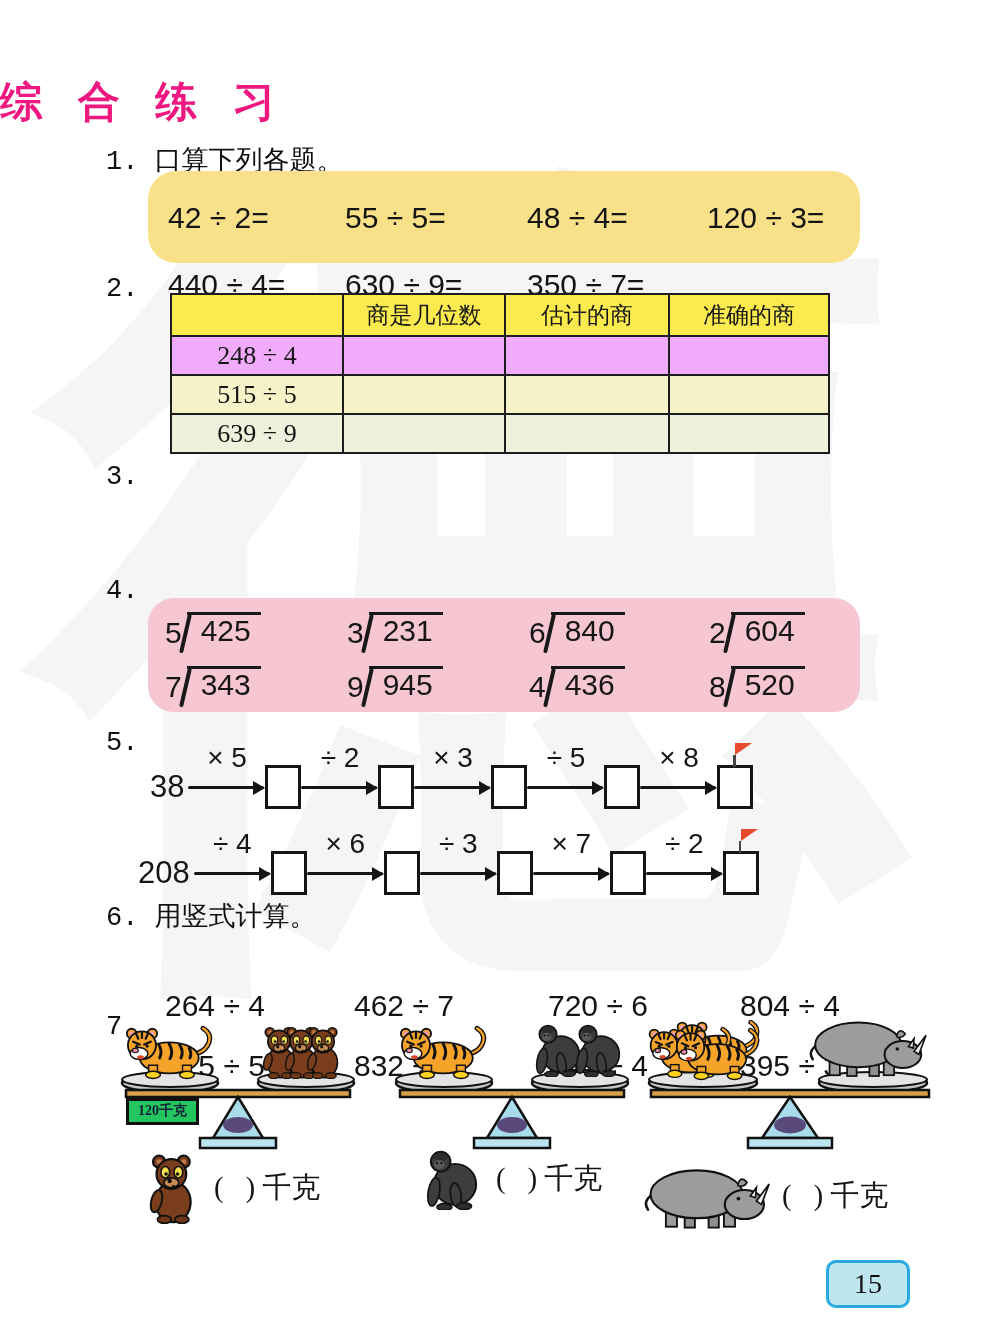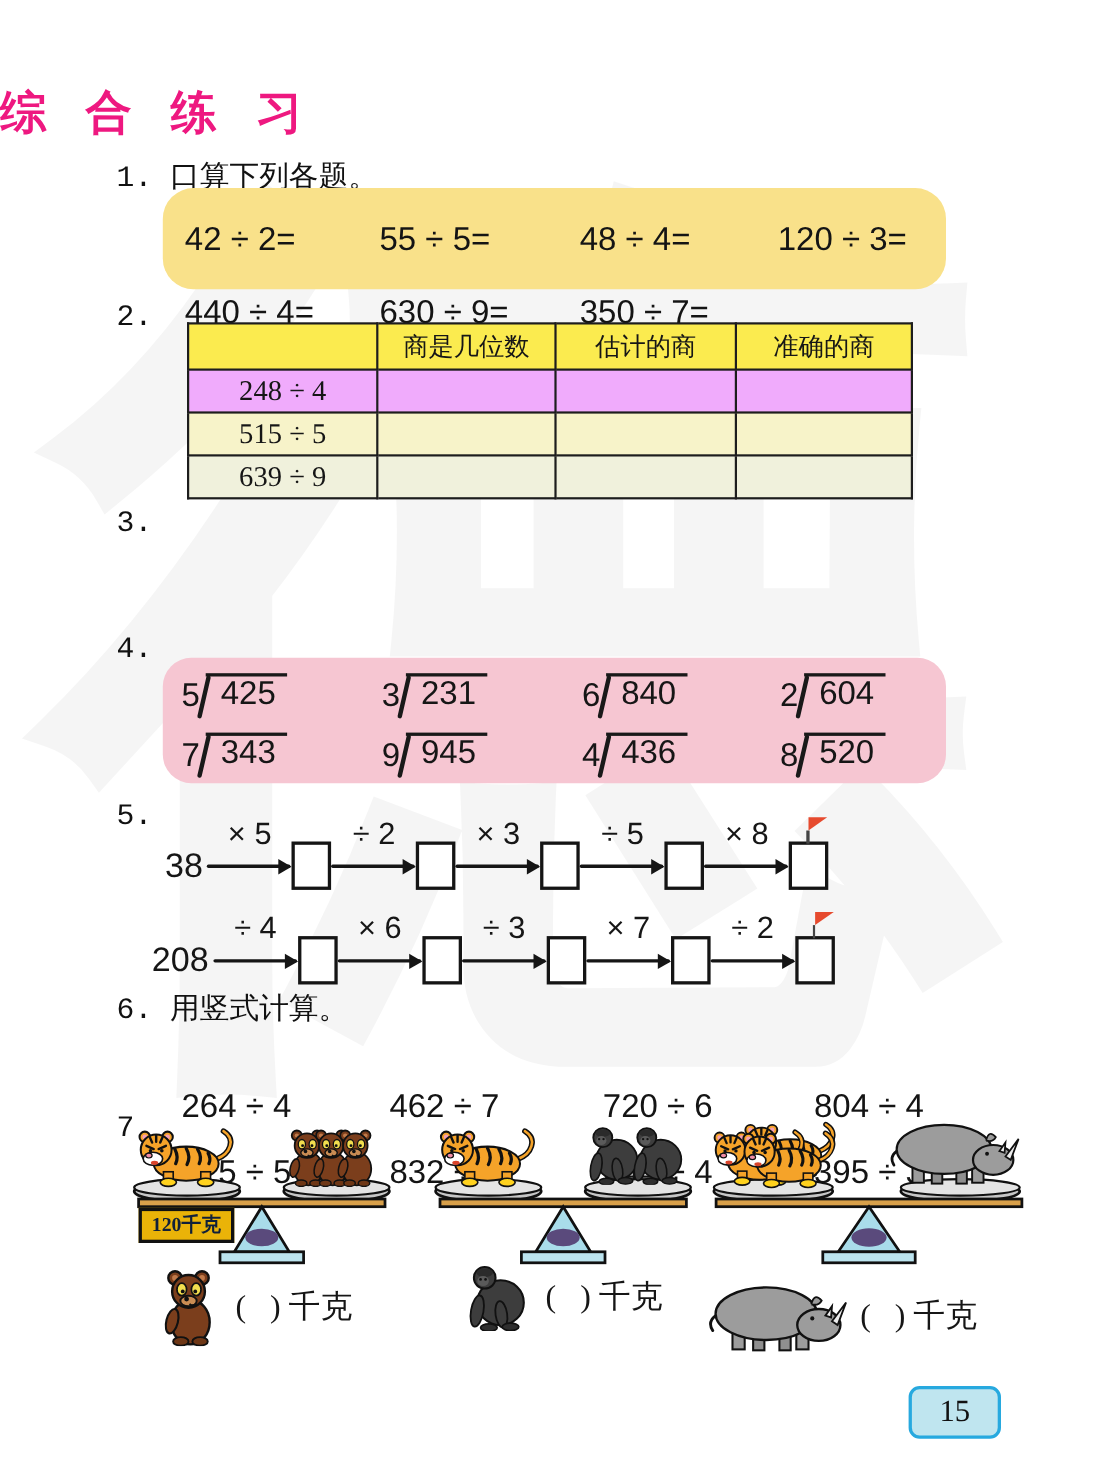--- a/index.html
+++ b/index.html
@@ -142,23 +142,23 @@
     content:""; position:absolute; left:15px; top:-25px;
     width:0; height:0;
     border-left:17px solid #E64A2E;
     border-bottom:12px solid transparent;
   }
 
   
   .scale { position:absolute; }
   .weight-label {
     position:absolute; left:126px; top:1098px;
-    background:#eab308; border:3px solid #111;
+    background:#22c55e; border:3px solid #111;
     font-family:"Liberation Serif", serif;
-    font-size:18px; font-weight:bold; color:#10203a;
+    font-size:14px; font-weight:bold; color:#10203a;
     padding:2px 9px; line-height:1.2;
   }
   .answer { position:absolute; display:flex; align-items:center; gap:12px; }
   .answer .blank-text {
     font-family:"Liberation Serif", serif;
     font-size:29px; white-space:pre;
   }
 
   .page-num {
     position:absolute; left:826px; top:1244px;

